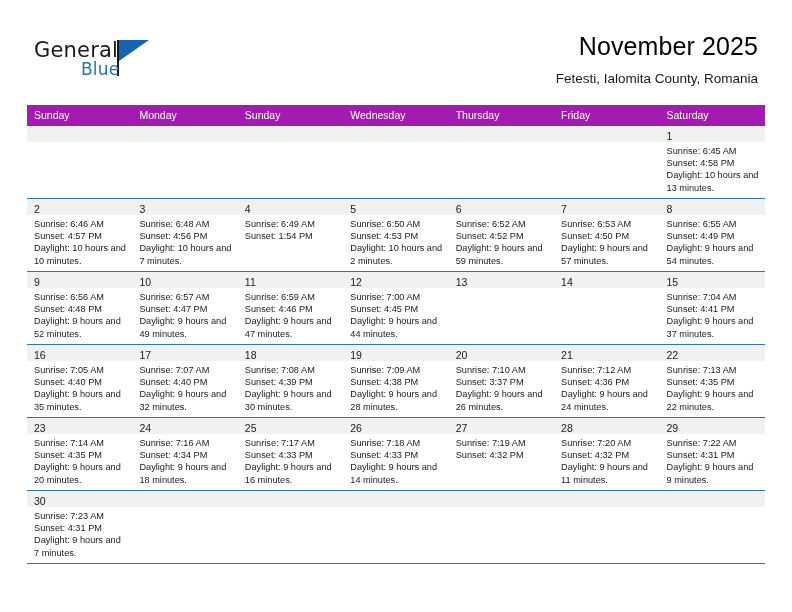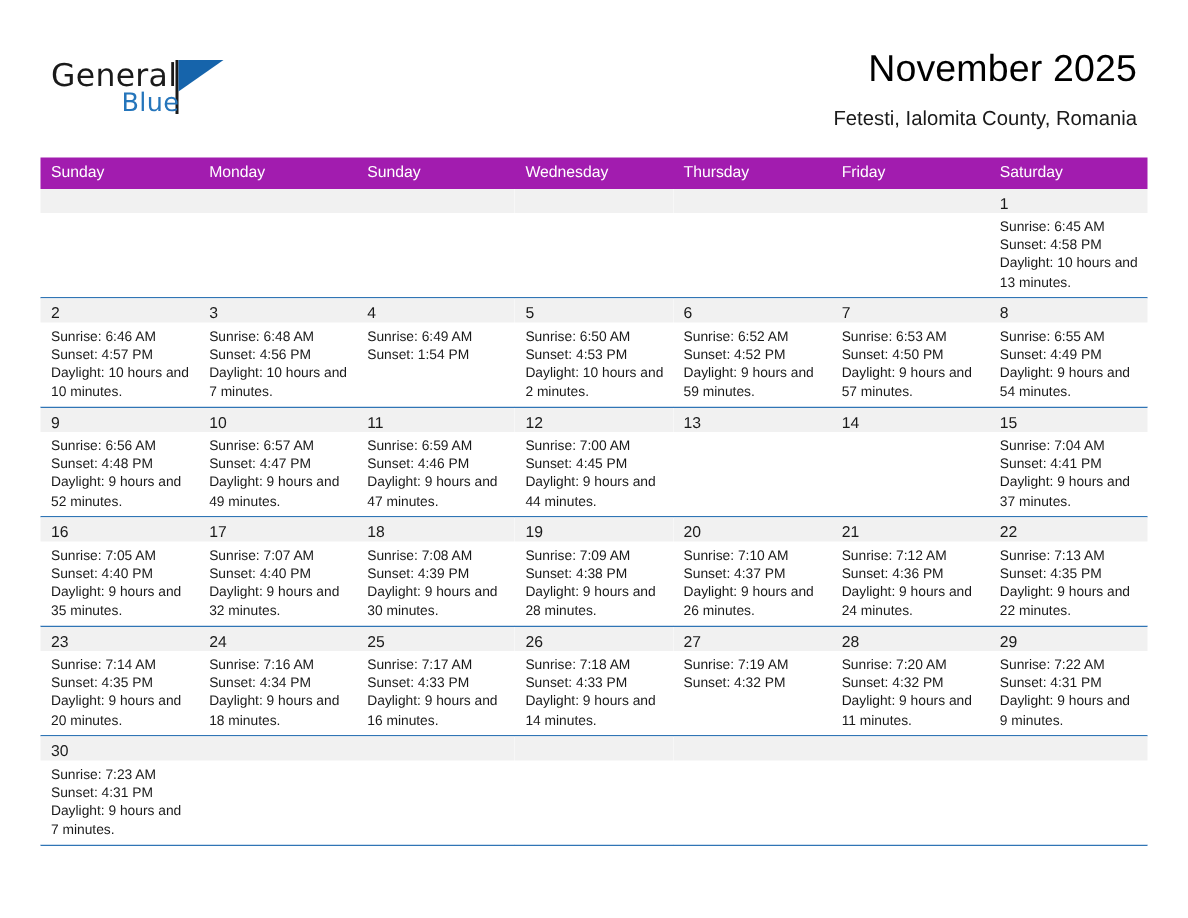--- a/index.html
+++ b/index.html
@@ -363,21 +363,21 @@
             <div class="day-info">
               <div class="info-line">Sunrise: 7:09 AM</div>
               <div class="info-line">Sunset: 4:38 PM</div>
               <div class="info-line wrap">Daylight: 9 hours and 28 minutes.</div>
             </div>
           </div>
           <div class="day">
             <div class="day-band"><span class="day-num">20</span></div>
             <div class="day-info">
               <div class="info-line">Sunrise: 7:10 AM</div>
-              <div class="info-line">Sunset: 4:37 PM</div>
+              <div class="info-line">Sunset: 3:37 PM</div>
               <div class="info-line wrap">Daylight: 9 hours and 26 minutes.</div>
             </div>
           </div>
           <div class="day">
             <div class="day-band"><span class="day-num">21</span></div>
             <div class="day-info">
               <div class="info-line">Sunrise: 7:12 AM</div>
               <div class="info-line">Sunset: 4:36 PM</div>
               <div class="info-line wrap">Daylight: 9 hours and 24 minutes.</div>
             </div>

